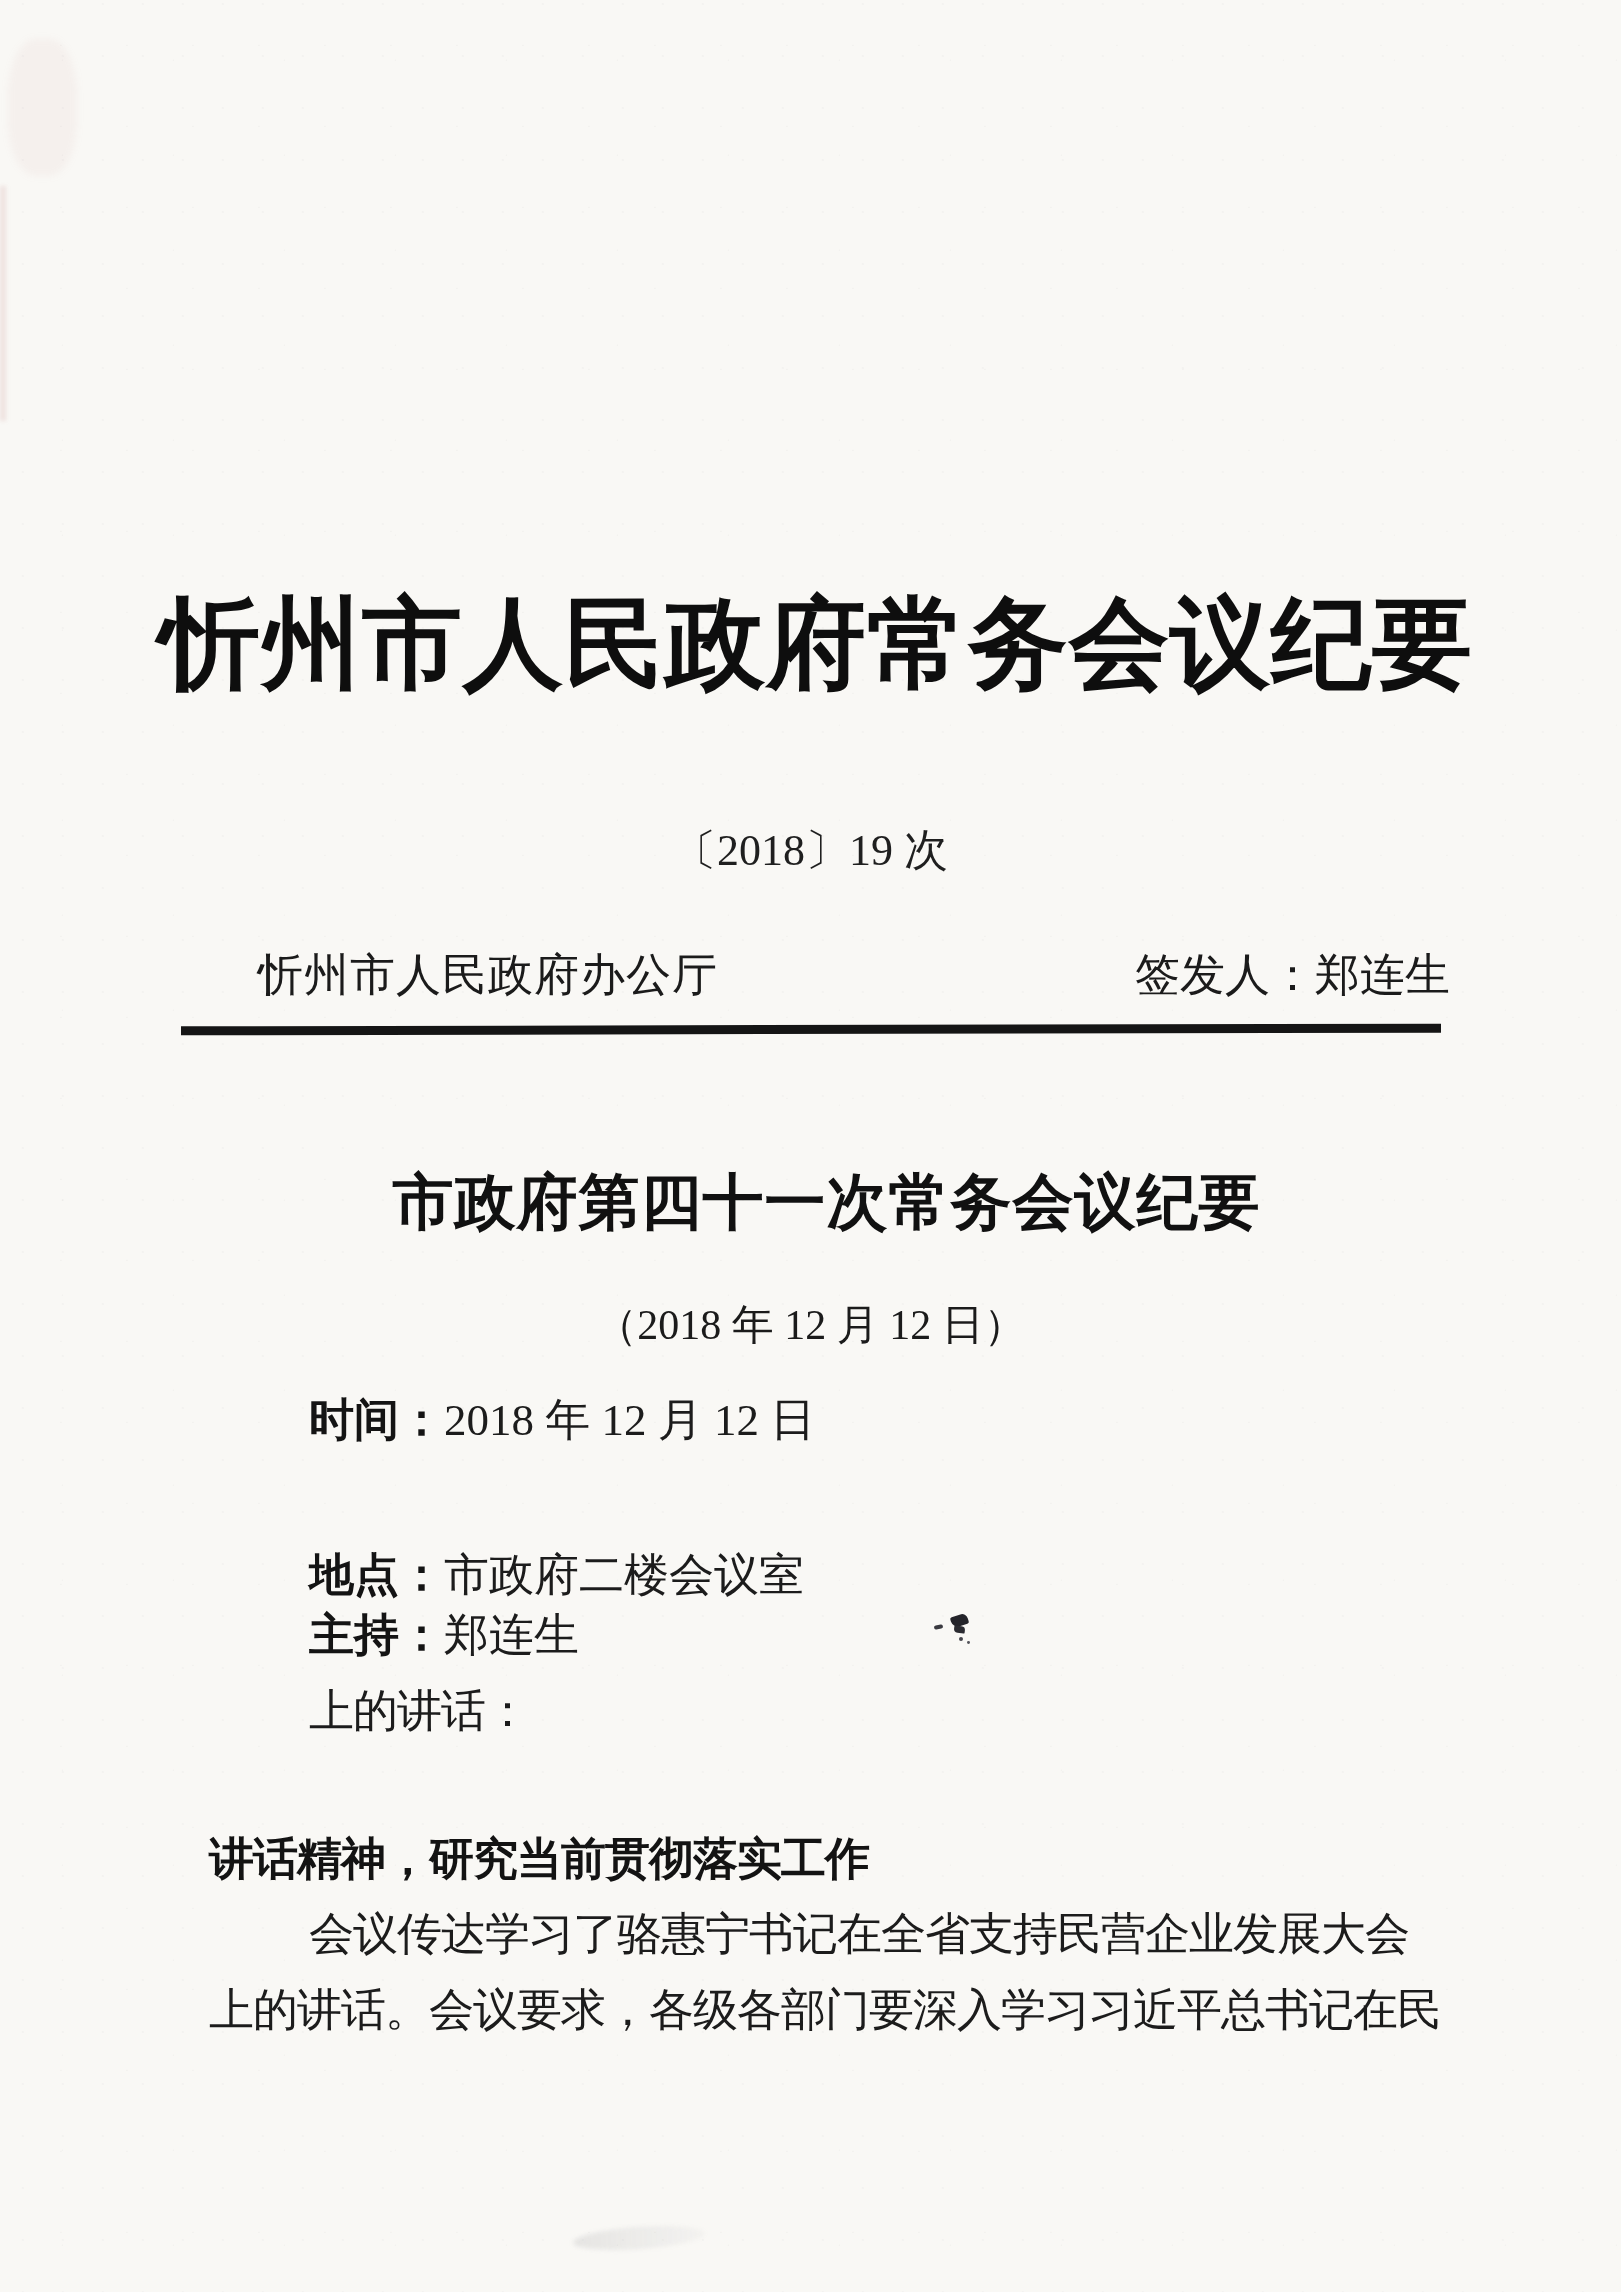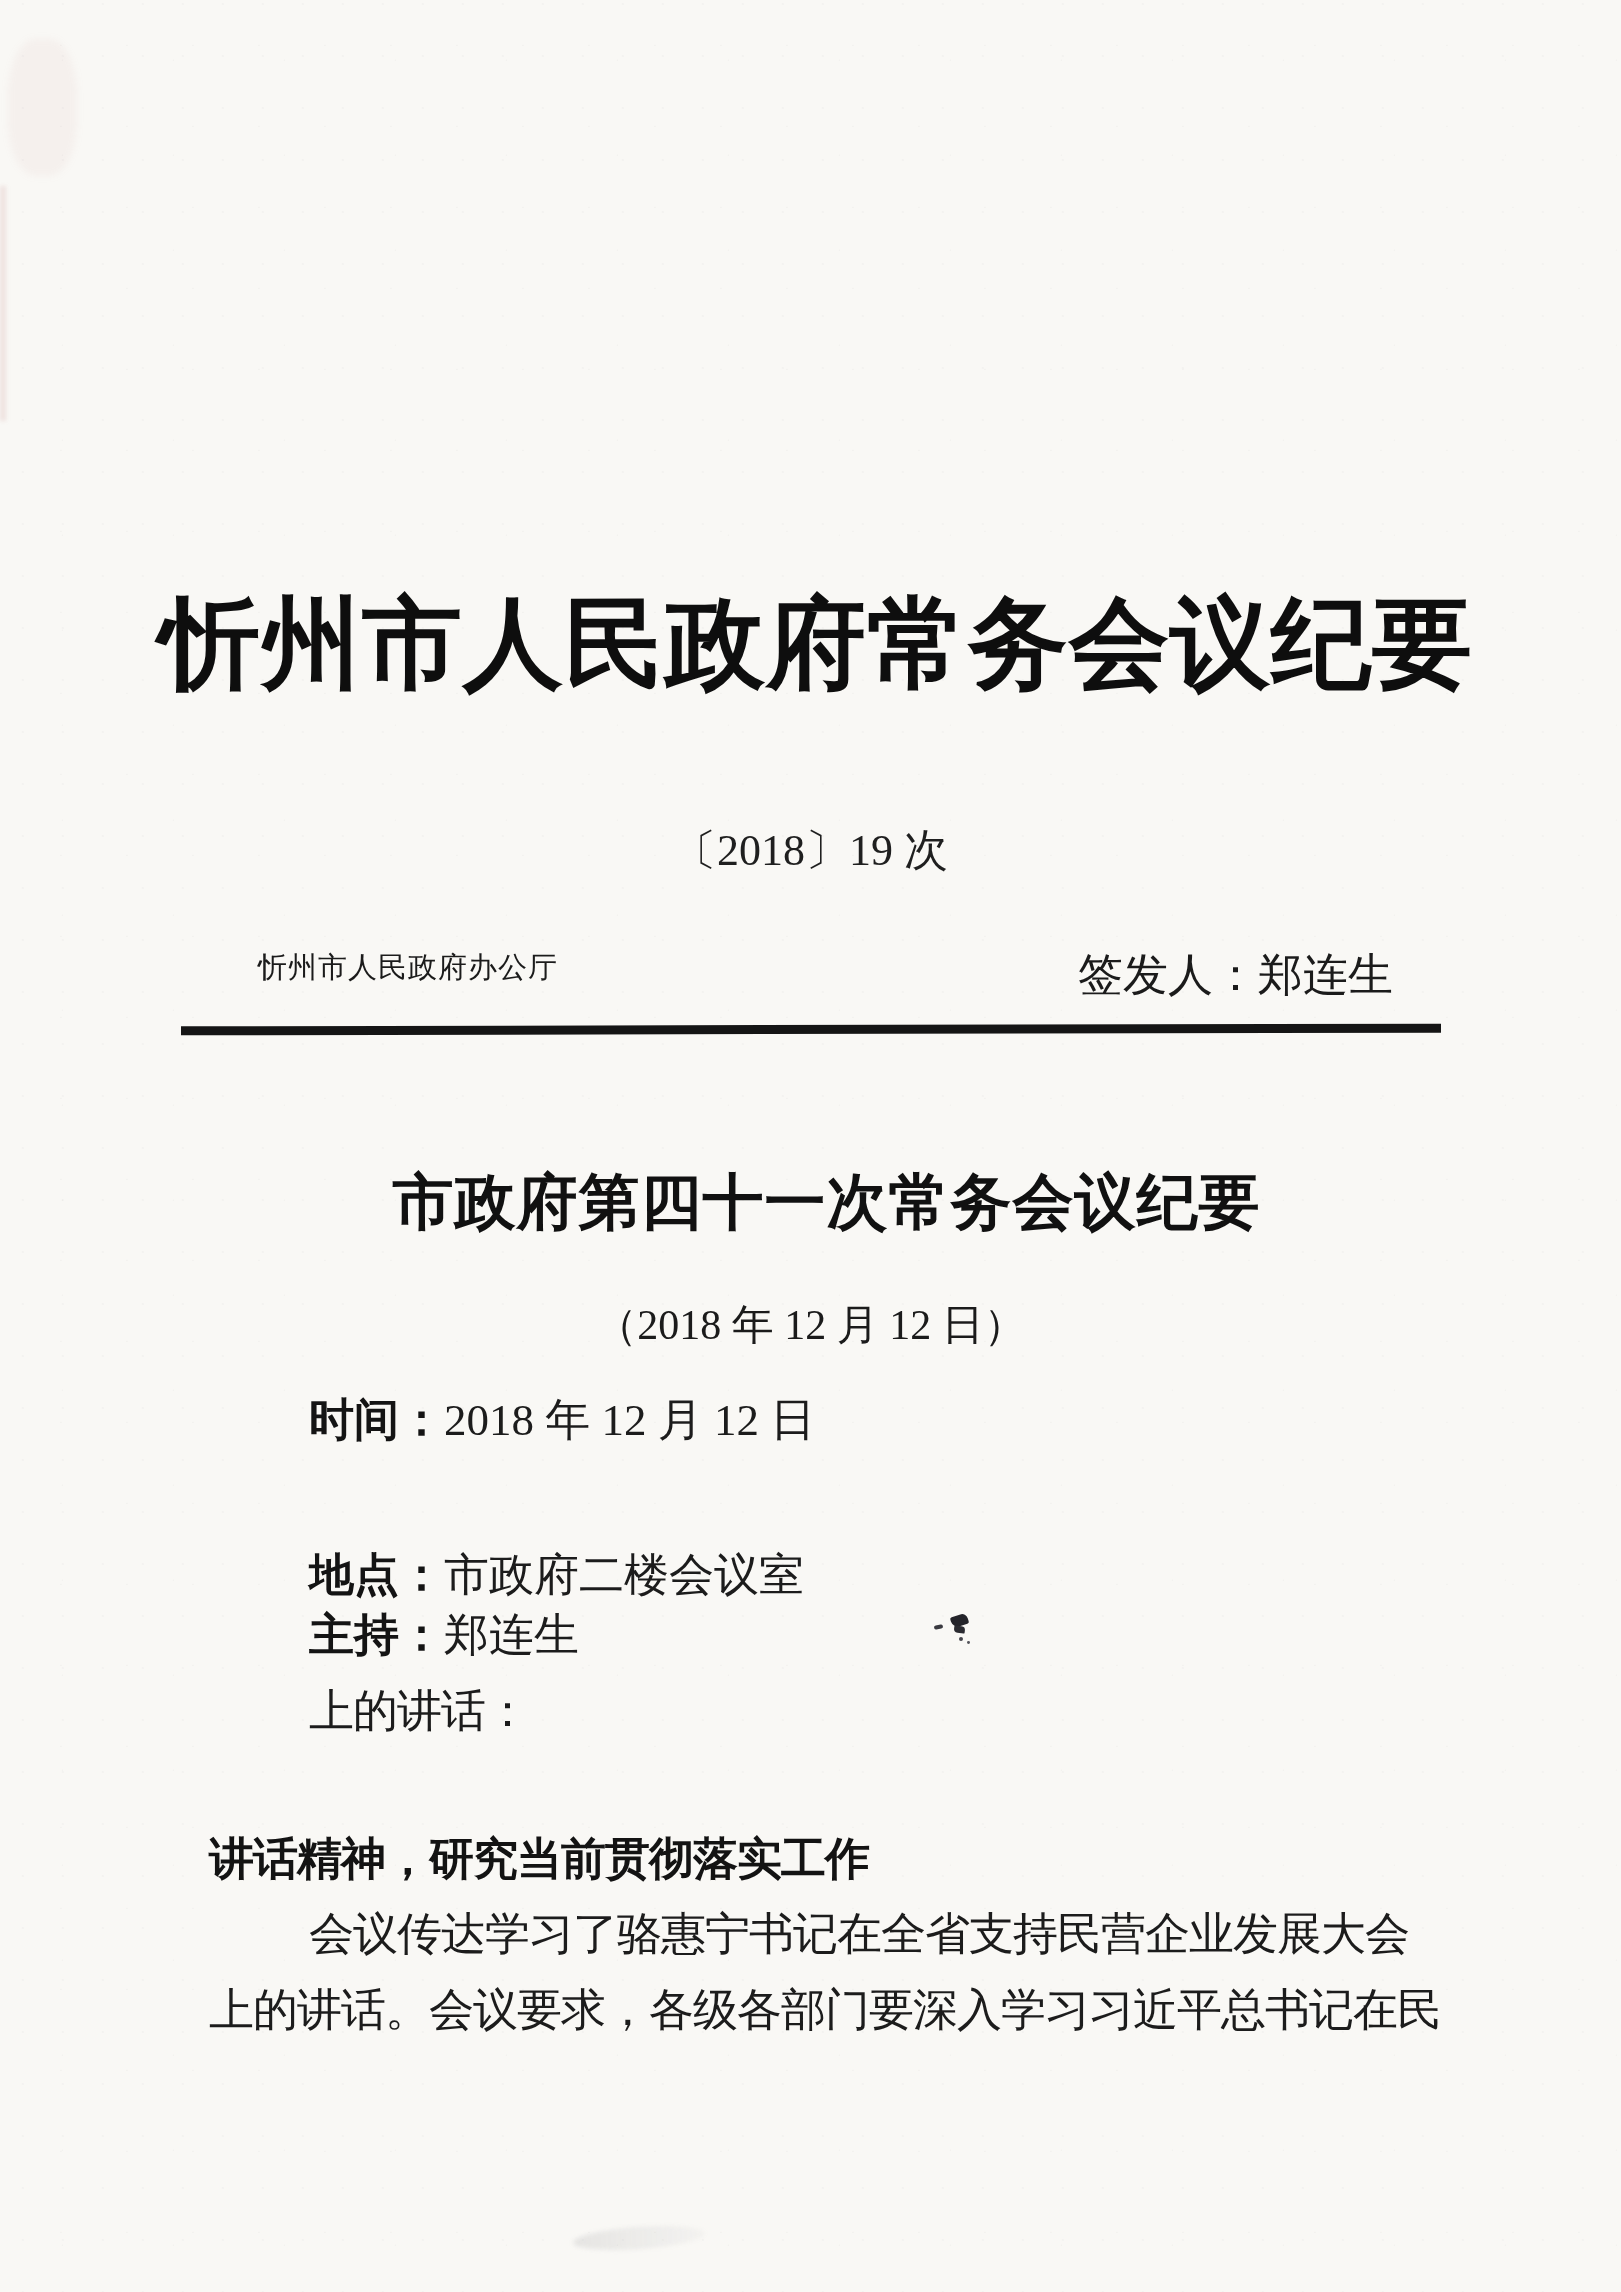--- a/index.html
+++ b/index.html
@@ -49,30 +49,30 @@
     font-size: 44px;
     line-height: 1;
     color: #1f1f1f;
     white-space: nowrap;
   }
 
   .issuing-office {
     position: absolute;
     top: 953px;
     left: 258px;
-    font-size: 29px;
+    font-size: 45px;
     line-height: 1;
     letter-spacing: 1px;
     white-space: nowrap;
     text-align: center;
   }
   .signer {
     position: absolute;
     top: 953px;
-    left: 1078px;
+    left: 1135px;
     font-size: 45px;
     line-height: 1;
     white-space: nowrap;
   }
 
   .header-rule {
     position: absolute;
     top: 1025px;
     left: 181px;
     width: 1260px;

